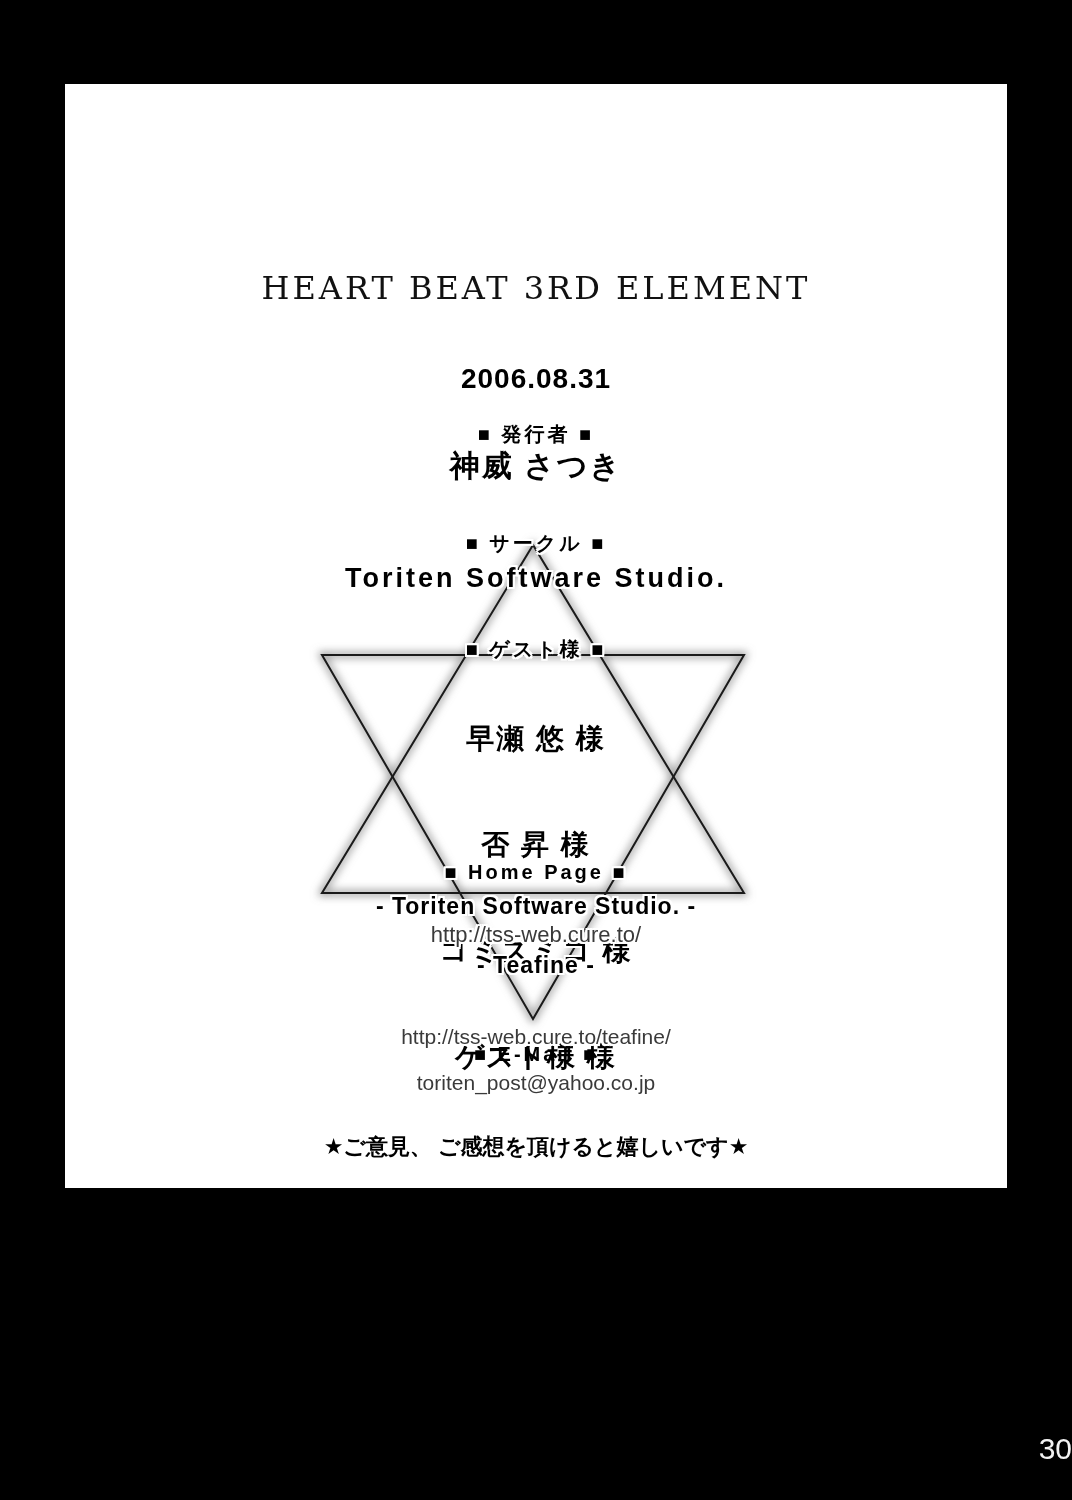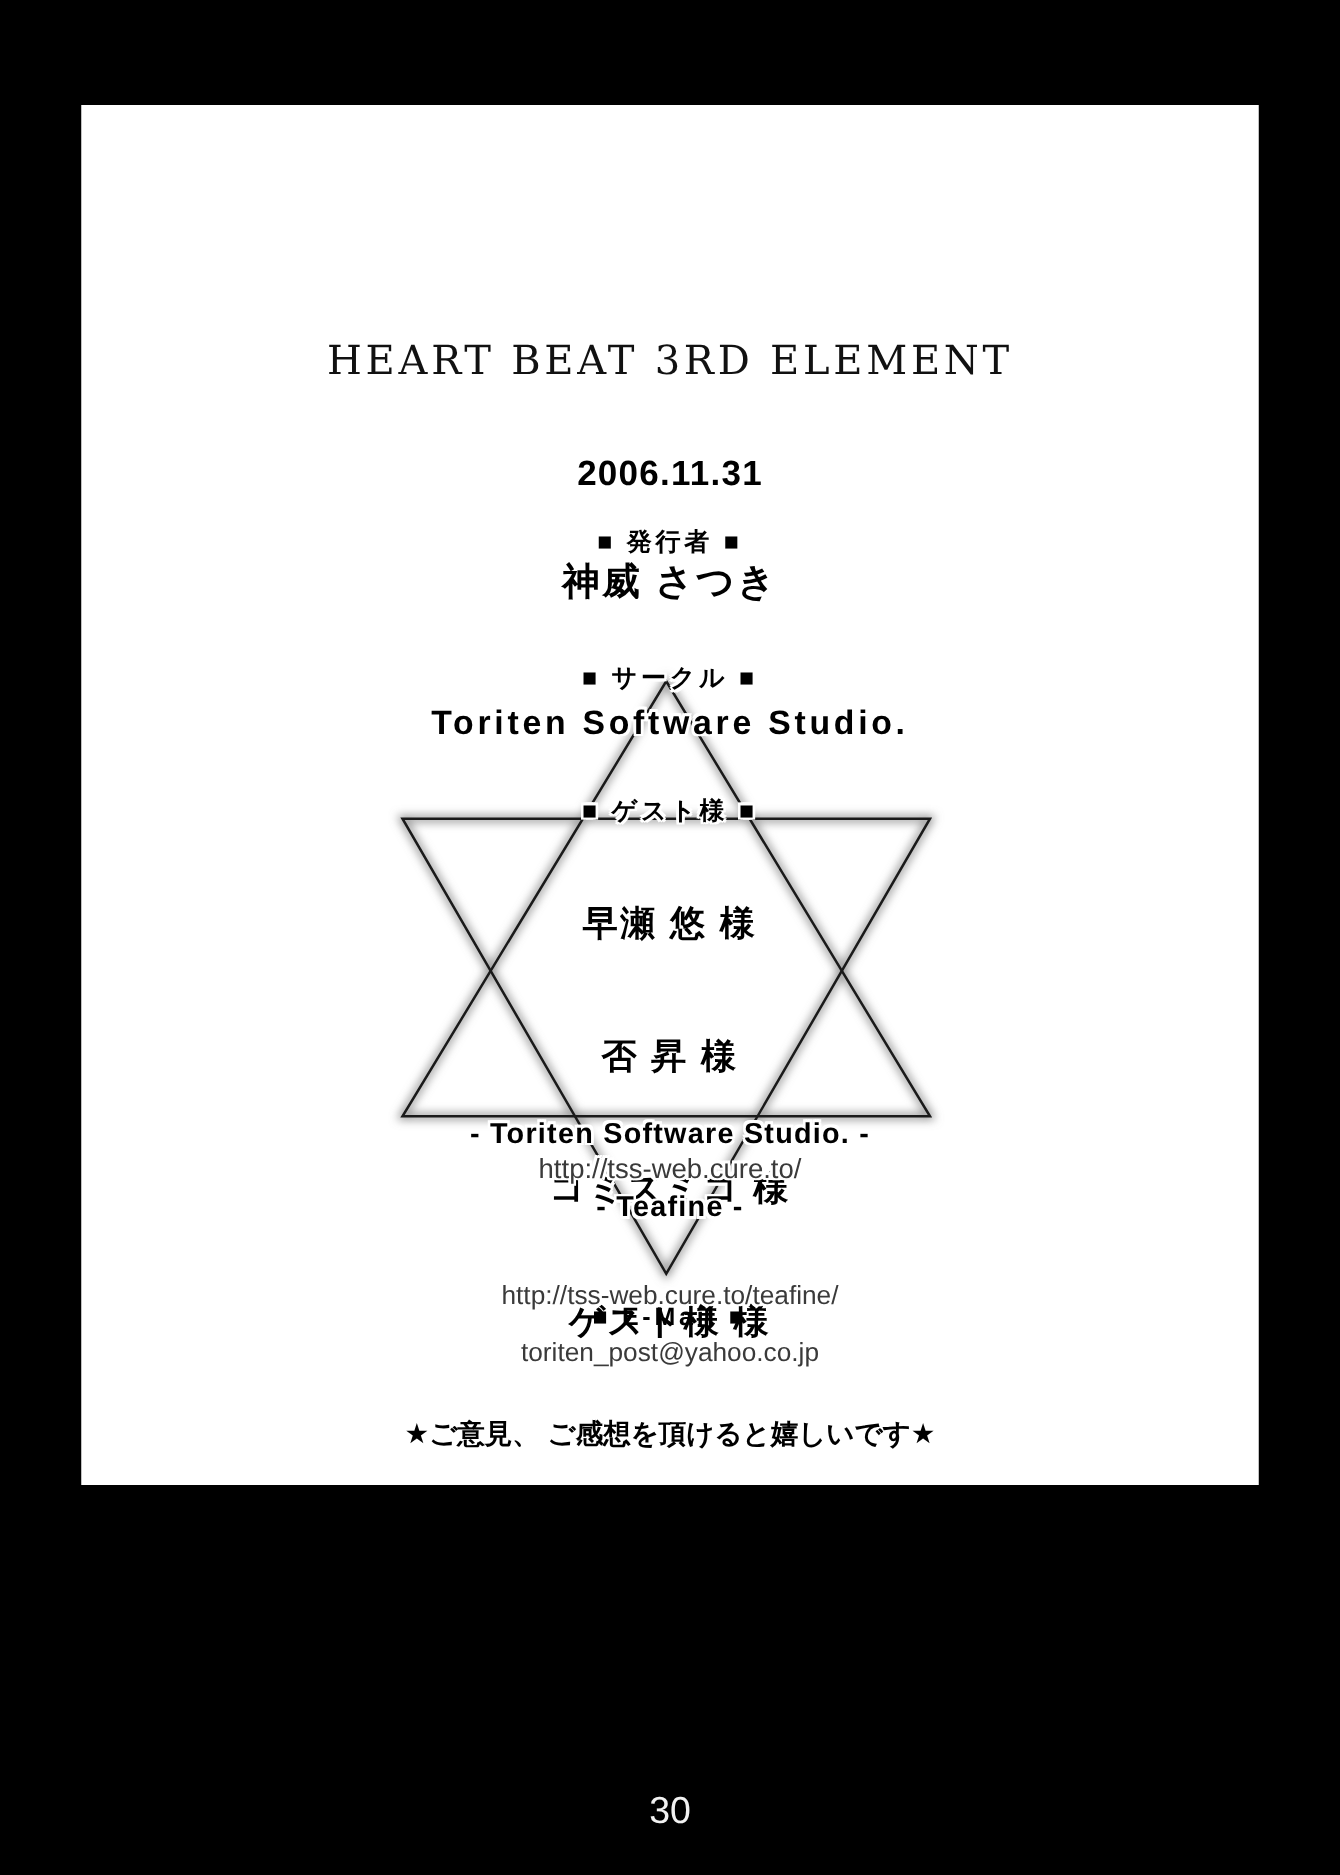--- a/index.html
+++ b/index.html
@@ -39,21 +39,21 @@
   .link-label{font-weight:bold;font-size:23px;line-height:28px;letter-spacing:1px;}
   .lbl-toriten{top:808px;}
   .lbl-teafine{top:867px;}
   .url{color:#3a3a3a;font-size:22px;line-height:28px;}
   .url-1{top:837px;}
   .url-2{top:895px;font-size:21px;margin-top:44px;}
   .h-email{top:958px;}
   .email{top:985px;color:#3a3a3a;font-size:21px;line-height:28px;}
   .closing{top:1049px;font-weight:bold;font-size:22px;line-height:28px;}
   .page-number{
-    position:absolute;left:0;right:0;top:1432px;text-align:center;
+    position:absolute;left:0;right:0;top:1432px;text-align:right;
     color:#f2f2f2;font-size:30px;line-height:34px;
   }
 </style>
 </head>
 <body>
 
 <div class="page">
 
   <svg class="star-svg" width="560" height="600" viewBox="0 0 560 600" aria-hidden="true">
     <defs>
@@ -66,36 +66,37 @@
       <polygon points="57,171 479,171 268,535"></polygon>
     </g>
     <g stroke="#1a1a1a" stroke-width="2" fill="none">
       <polygon points="268,61 57,409 479,409"></polygon>
       <polygon points="57,171 479,171 268,535"></polygon>
     </g>
   </svg>
 
   <div class="abs doc-title z">HEART BEAT 3RD ELEMENT</div>
 
-  <div class="abs date z">2006.11.31</div>
+  <div class="abs date z">2006.08.31</div>
 
   <div class="abs heading h-pub z">■ 発行者 ■</div>
   <div class="abs name-pub z">神威 さつき</div>
 
   <div class="abs heading h-circle z outlined">■ サークル ■</div>
   <div class="abs name-circle z outlined">Toriten Software Studio.</div>
 
   <div class="abs heading h-guest z outlined">■ ゲスト様 ■</div>
   <div class="abs guest-list z">
     <div class="row outlined">早瀬 悠 様</div>
     <div class="row outlined">否 昇 様</div>
     <div class="row outlined">コミズミコ 様</div>
     <div class="row outlined">ゲスト様 様</div>
   </div>
 
+  <div class="abs heading h-home z outlined">■ Home Page ■</div>
   <div class="abs link-label lbl-toriten z outlined">- Toriten Software Studio. -</div>
   <div class="abs url url-1 z outlined">http://tss-web.cure.to/</div>
   <div class="abs link-label lbl-teafine z outlined">- Teafine -</div>
   <div class="abs url url-2 z outlined">http://tss-web.cure.to/teafine/</div>
 
   <div class="abs heading h-email z">■ E-Mail ■</div>
   <div class="abs email z">toriten_post@yahoo.co.jp</div>
 
   <div class="abs closing z">★ご意見、 ご感想を頂けると嬉しいです★</div>
 

